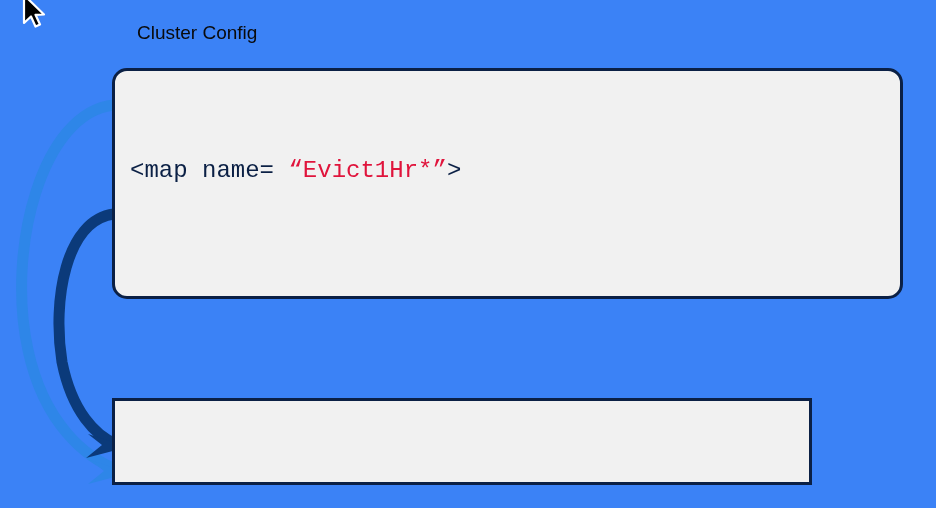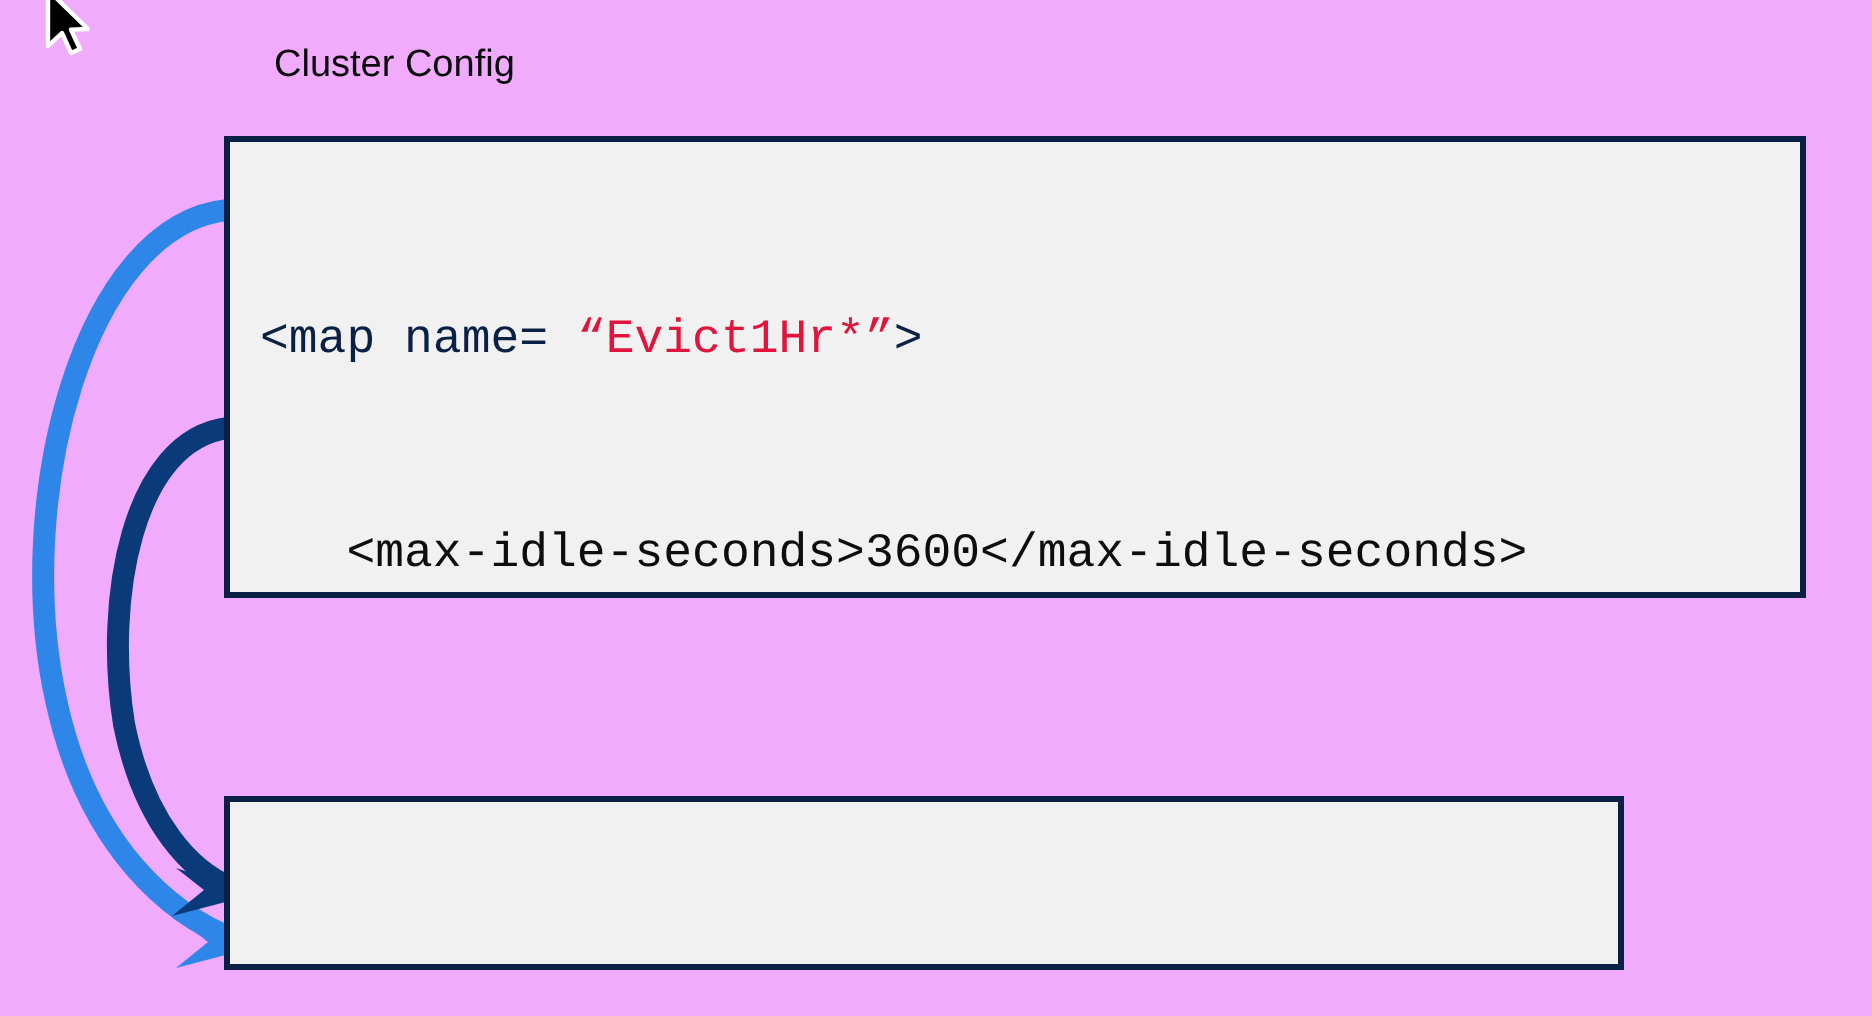--- a/index.html
+++ b/index.html
@@ -8,21 +8,21 @@
     padding: 0;
     background: #ffffff;
   }
   body {
     font-family: "Liberation Sans", sans-serif;
   }
   #canvas {
     position: relative;
     width: 936px;
     height: 508px;
-    background: #f0abfc;
+    background: #3b82f6;
     overflow: hidden;
   }
 
   
   .caption {
     position: absolute;
     font-family: "Liberation Sans", sans-serif;
     font-size: 19px;
     line-height: 22px;
     color: #0a0a0a;
@@ -37,20 +37,21 @@
     background: #f1f1f1;
     border: 3px solid #0b2045;
     box-sizing: border-box;
     overflow: hidden;
   }
   #cluster-config-box {
     left: 112px;
     top: 68px;
     width: 791px;
     height: 231px;
+    border-radius: 15px;
   }
   #your-code-box {
     left: 112px;
     top: 398px;
     width: 700px;
     height: 87px;
   }
   .code-lines {
     position: absolute;
     left: 15px;
@@ -114,21 +115,20 @@
 
   <svg id="mouse-cursor" viewBox="0 0 28 40" xmlns="http://www.w3.org/2000/svg">
     <path d="M 5 2 L 5 30 L 12 23.5 L 16.5 33.5 L 21 31.5 L 16.5 21.8 L 25 21.5 Z" fill="#000000" stroke="#ffffff" stroke-width="2.2" stroke-linejoin="round"></path>
   </svg>
 
   <div id="caption-cluster" class="caption">Cluster Config</div>
 
   <div id="cluster-config-box" class="code-box">
     <div class="code-lines">
       <span class="code-line"><span class="tok-tag">&lt;map name= </span><span class="tok-str">“Evict1Hr*”</span><span class="tok-tag">&gt;</span></span>
-      <span class="code-line"><span class="tok-plain">   &lt;max-idle-seconds&gt;3600&lt;/max-idle-seconds&gt;</span></span>
       
       
       
       
     </div>
   </div>
 
 
   <div id="your-code-box" class="code-box">
     <div class="code-lines">

